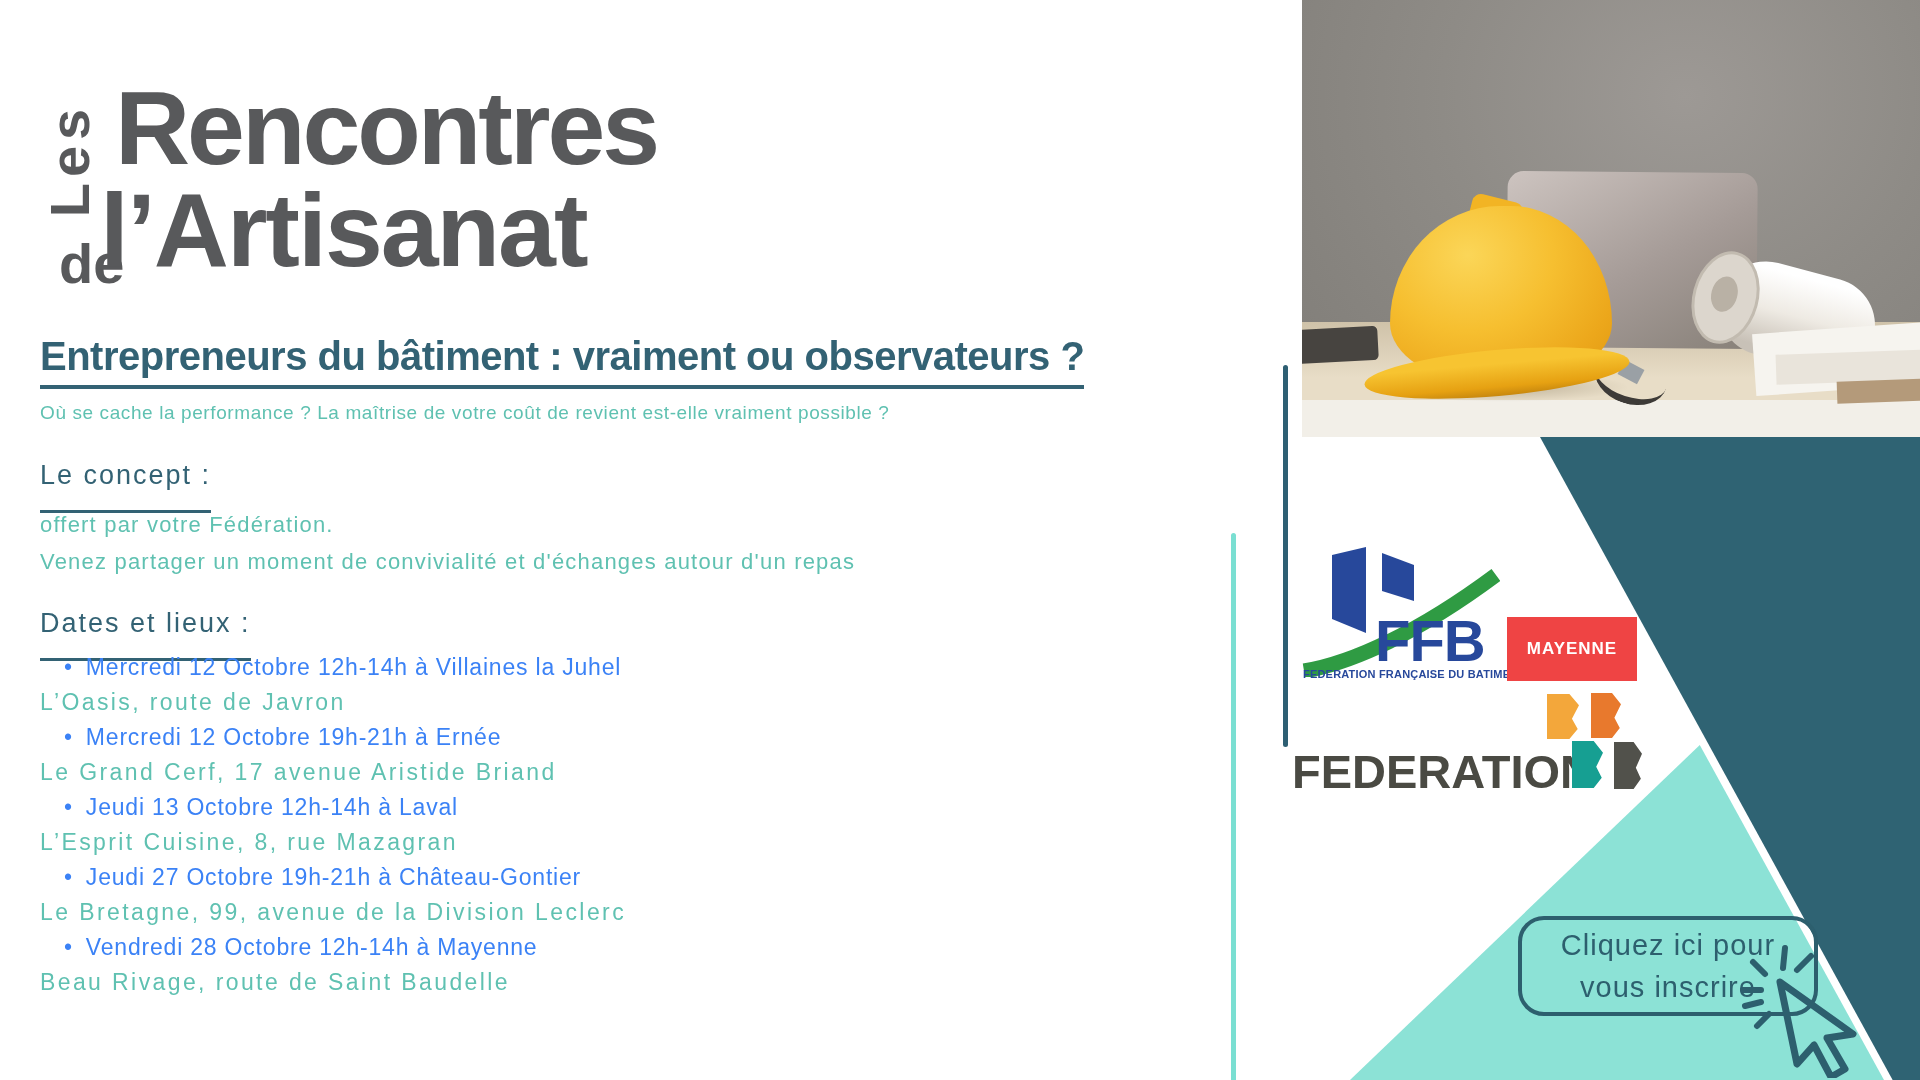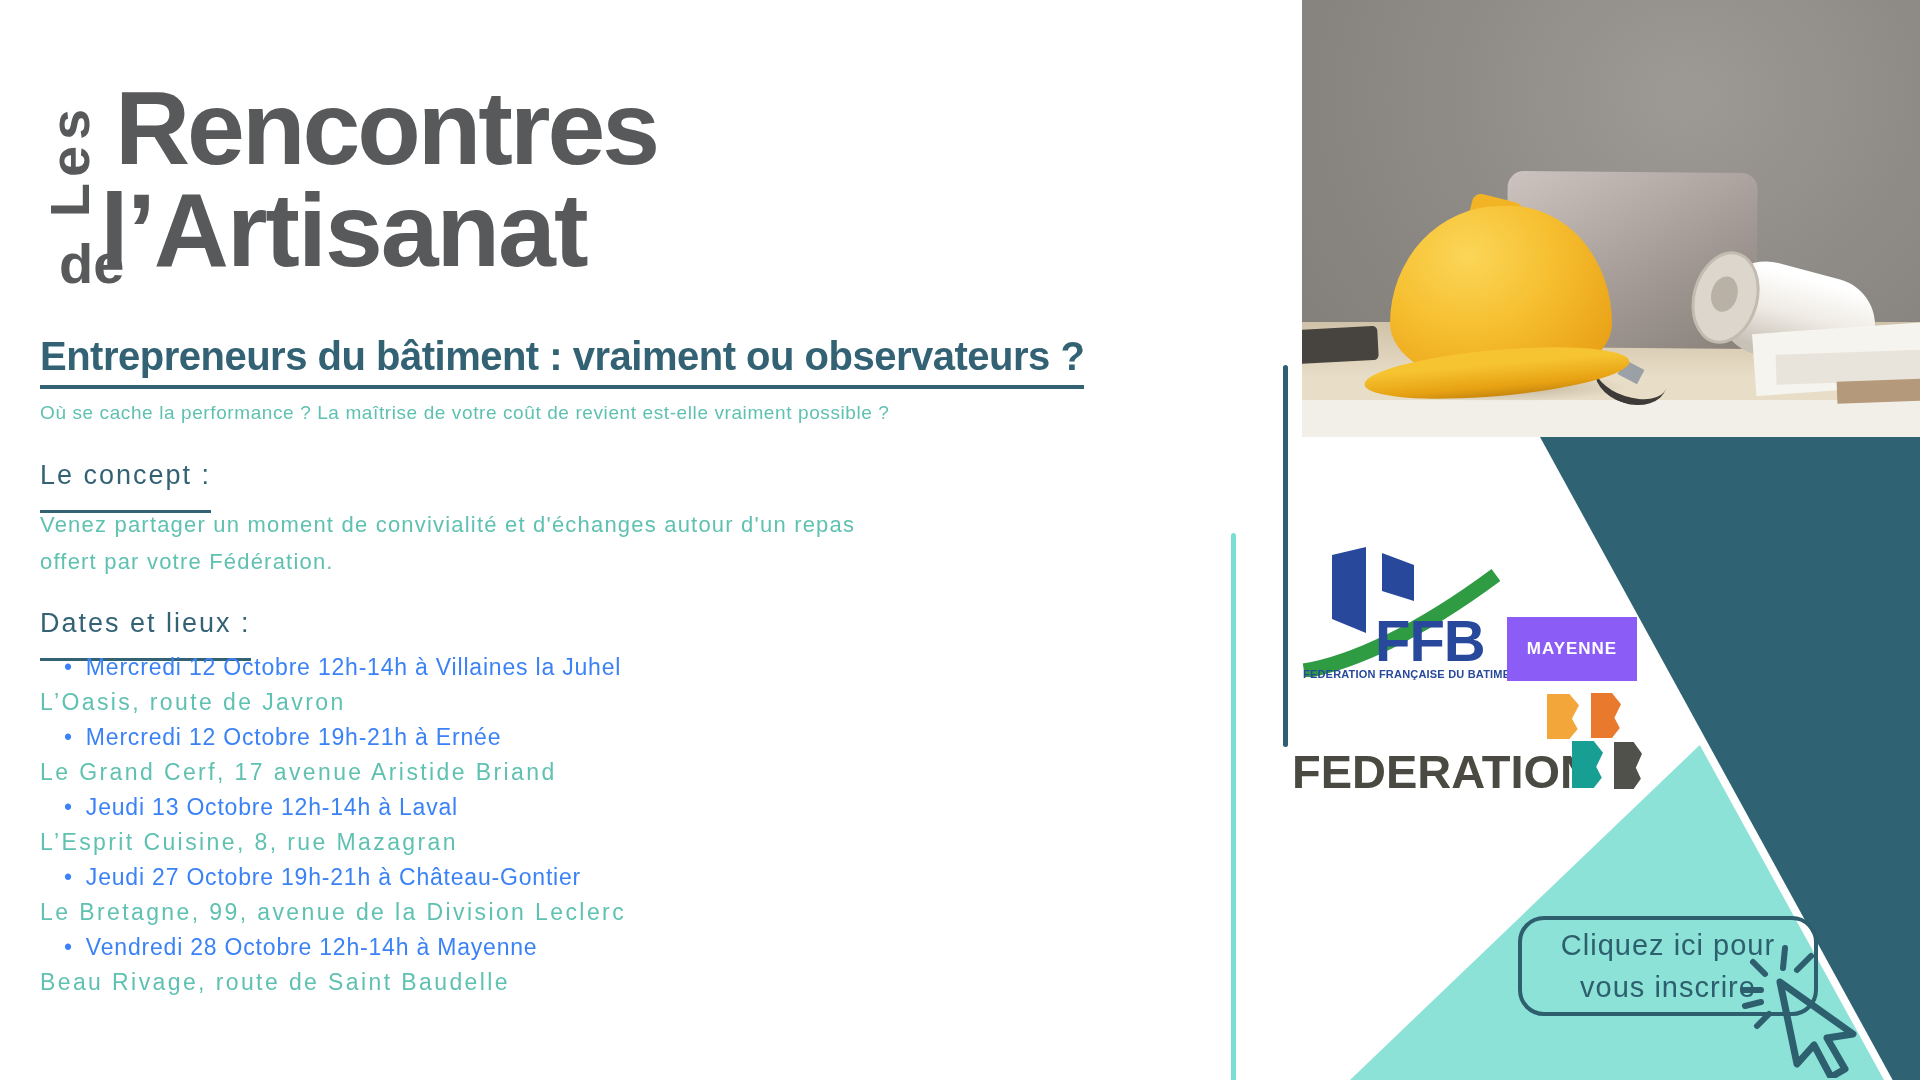--- a/index.html
+++ b/index.html
@@ -92,21 +92,21 @@
   .photo .strap{position:absolute;left:292px;top:350px;width:74px;height:54px;border-radius:50%;
     border-bottom:7px solid #3d3a37;box-sizing:border-box;transform:rotate(18deg);}
   .photo .buckle{position:absolute;left:318px;top:364px;width:22px;height:16px;background:#9aa0a5;
     transform:rotate(28deg);}
   
   .ffb-mark{position:absolute;left:1300px;top:545px;width:200px;height:132px;}
   .ffb-acronym{position:absolute;left:1375px;top:612px;font-size:58px;font-weight:bold;
     letter-spacing:-1px;color:#27489B;line-height:1;}
   .ffb-tagline{position:absolute;left:1303px;top:668px;font-size:11px;font-weight:bold;color:#27489B;
     letter-spacing:0.2px;}
-  .ffb-region{position:absolute;left:1507px;top:617px;width:130px;height:64px;background:#8b5cf6;
+  .ffb-region{position:absolute;left:1507px;top:617px;width:130px;height:64px;background:#ef4444;
     color:#ffffff;font-size:17px;font-weight:bold;letter-spacing:1px;
     display:flex;align-items:center;justify-content:center;}
   .cerfrance-name{position:absolute;left:1292px;top:748px;font-size:47px;font-weight:bold;
     color:#4A4A43;line-height:1;}
   .cf{position:absolute;clip-path:polygon(0 0,70% 0,100% 25%,78% 55%,96% 78%,70% 100%,0 100%);}
   .cf-tl{left:1547px;top:694px;width:32px;height:45px;background:#F3A73B;}
   .cf-tr{left:1591px;top:693px;width:30px;height:45px;background:#E8792D;}
   .cf-bl{left:1572px;top:741px;width:31px;height:47px;background:#169F92;}
   .cf-br{left:1614px;top:742px;width:28px;height:47px;background:#51514B;}
   
@@ -129,22 +129,22 @@
   <div class="logo-les">Les</div>
   <div class="logo-word1">Rencontres</div>
   <div class="logo-de">de</div>
   <div class="logo-word2">l’Artisanat</div>
 
   <div class="title">Entrepreneurs du bâtiment : vraiment ou observateurs ?</div>
   <div class="subtitle">Où se cache la performance ? La maîtrise de votre coût de revient est-elle vraiment possible ?</div>
 
   <div class="section-heading concept-heading">Le concept :</div>
   <div class="concept-body">
+    <div>offert par votre Fédération.</div>
     <div>Venez partager un moment de convivialité et d'échanges autour d'un repas</div>
-    <div>offert par votre Fédération.</div>
   </div>
 
   <div class="section-heading dates-heading">Dates et lieux :</div>
   <div class="schedule">
     <div class="entry-date">Mercredi 12 Octobre 12h-14h à Villaines la Juhel</div>
     <div class="entry-venue">L’Oasis, route de Javron</div>
     <div class="entry-date">Mercredi 12 Octobre 19h-21h à Ernée</div>
     <div class="entry-venue">Le Grand Cerf, 17 avenue Aristide Briand</div>
     <div class="entry-date">Jeudi 13 Octobre 12h-14h à Laval</div>
     <div class="entry-venue">L’Esprit Cuisine, 8, rue Mazagran</div>

